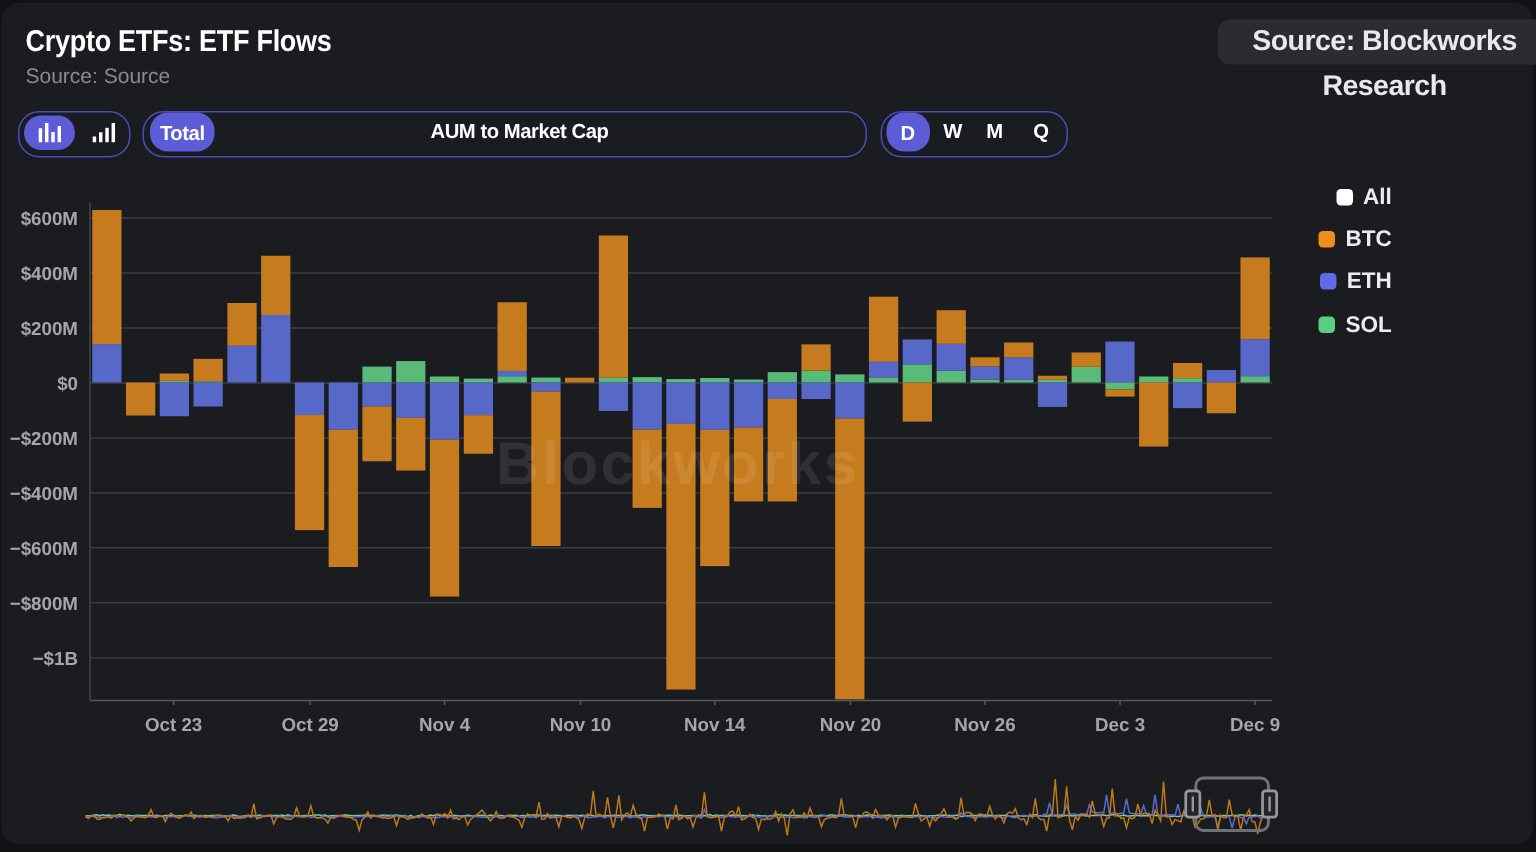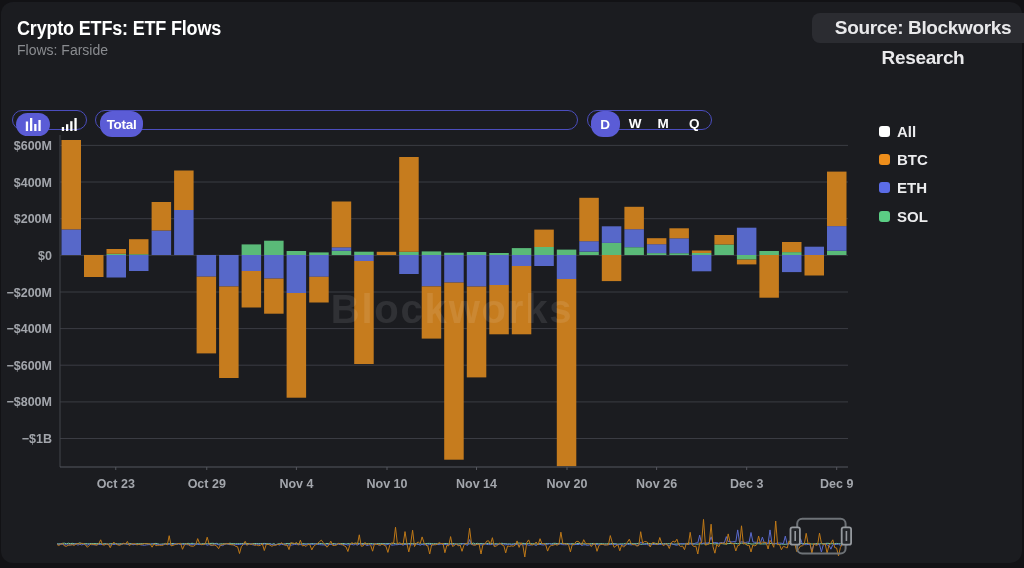--- a/index.html
+++ b/index.html
@@ -1,33 +1,33 @@
 <!DOCTYPE html>
 <html><head><meta charset="utf-8">
 <style>
 * { margin:0; padding:0; box-sizing:border-box; }
 html,body { width:1024px; height:568px; background:#121215; font-family:"Liberation Sans", sans-serif; overflow:hidden; }
 #card { position:absolute; left:1px; top:2px; width:1021px; height:561px; background:#1B1C20; border-radius:12px; }
 .abs { position:absolute; }
 #title { left:17px; top:17px; font-size:20px; font-weight:700; color:#FFFFFF; letter-spacing:-0.2px; transform:scaleX(0.9); transform-origin:left top; }
 #subtitle { left:17px; top:42px; font-size:14px; color:#8A8C90; }
 #badge { left:812px; top:13px; width:222px; height:30px; background:#2B2C31; border-radius:8px; color:#E9E9EB; font-size:19px; font-weight:700; letter-spacing:-0.35px; text-align:center; line-height:30px; }
-.group { position:absolute; top:74px; height:20px; border:1px solid #4B4DBE; border-radius:14px; background:transparent;margin-top:36px; }
+.group { position:absolute; top:74px; height:31px; border:1px solid #4B4DBE; border-radius:14px; background:transparent; }
 .pill { position:absolute; background:#5B5CD6; border-radius:12px; color:#fff; display:flex; align-items:center; justify-content:center; top:1.5px; height:23px; }
 .gitem { position:absolute; color:#FFFFFF; font-size:13.5px; font-weight:600; letter-spacing:-0.3px; white-space:nowrap; top:0; height:26px; line-height:26px; text-align:center; }
 #legend { left:879px; top:117px; }
-.litem { display:flex; align-items:center; height:28px; }
+.litem { display:flex; align-items:center; height:28px;justify-content:flex-end; }
 .lsq { width:11px; height:11px; border-radius:3px; margin-right:7px; }
 .ltx { color:#ECECEE; font-size:15px; font-weight:600; }
 .axlab { fill:#A3A6AC; font-size:12.5px; font-weight:600; font-family:"Liberation Sans",sans-serif; }
 </style></head>
 <body>
 <div id="card"></div>
 <div class="abs" id="title">Crypto ETFs: ETF Flows</div>
-<div class="abs" id="subtitle">Flows: Farside</div>
+<div class="abs" id="subtitle">Source: Source</div>
 <div class="abs" id="badge">Source: Blockworks Research</div>
 
 <div class="group" style="left:12px; width:75px;">
   <div class="pill" style="left:2.5px; width:34px;">
     <svg width="16" height="14" viewBox="0 0 16 14">
         <g fill="#fff">
           <rect x="0.8" y="4.5" width="2.3" height="9.5"></rect>
           <rect x="5" y="1" width="2.3" height="13"></rect>
           <rect x="9.2" y="7" width="2.3" height="7"></rect>
           <rect x="13.4" y="3" width="2.3" height="11"></rect>
@@ -41,20 +41,21 @@
           <rect x="5" y="7.2" width="2.3" height="6.8"></rect>
           <rect x="9.2" y="4.2" width="2.3" height="9.8"></rect>
           <rect x="13.4" y="1" width="2.3" height="13"></rect>
         </g>
       </svg>
   </div>
 </div>
 
 <div class="group" style="left:95px; width:483px;">
   <div class="pill gitem" style="left:4px; width:43px; line-height:23px;">Total</div>
+  <div class="gitem" style="left:191px; width:118px;">AUM to Market Cap</div>
 </div>
 
 <div class="group" style="left:587px; width:125px;">
   <div class="pill gitem" style="left:2.5px; width:29px; line-height:23px;">D</div>
   <div class="gitem" style="left:34px; width:26px;">W</div>
   <div class="gitem" style="left:62px; width:26px;">M</div>
   <div class="gitem" style="left:93px; width:26px;">Q</div>
 </div>
 
 <div class="abs" id="legend">

